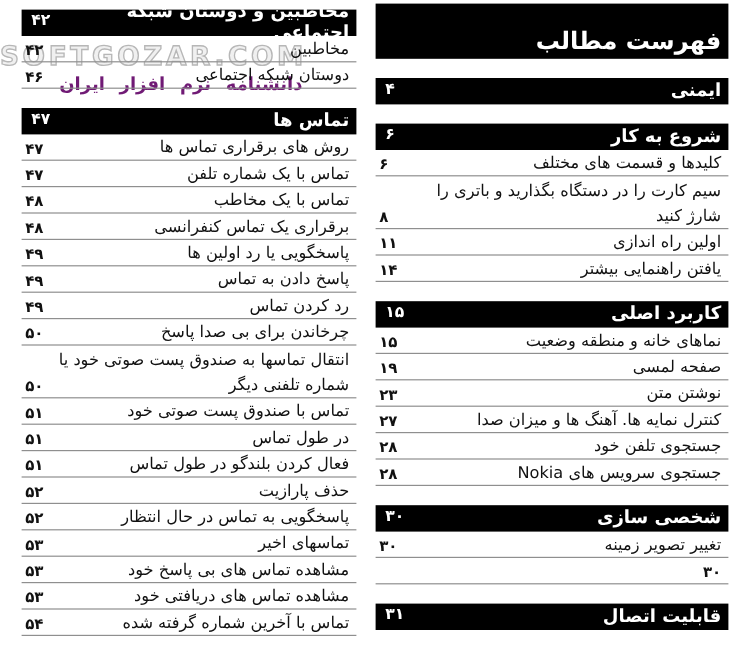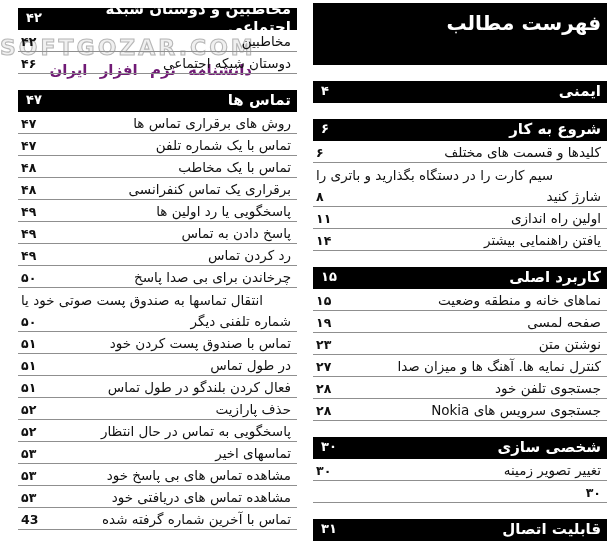--- a/index.html
+++ b/index.html
@@ -15,27 +15,27 @@
 
   
   .col { position:absolute; z-index:1; }
   .col-right { top:3px; right:3px; width:294px; }
   .col-left  { top:8px; left:18px; width:279px; }
 
   section { display:block; }
   .bar { background:#000000; color:#ffffff; display:flex; justify-content:space-between;
          align-items:center; height:22px; padding:0 6px 3px 8px; font-weight:bold;
          font-size:15px; margin-top:16px; }
-  .bar.main { height:62px; font-size:20px; align-items:flex-start; padding-top:8px; }
+  .bar.main { height:46px; font-size:20px; align-items:flex-end; padding-top:8px; }
   section:first-child > .bar { margin-top:0; }
   .bar .n { font-size:13px; }
 
   .row { display:flex; justify-content:space-between; align-items:flex-end; height:22px;
          border-bottom:1px solid #8f8f8f; padding:0 6px 2px 3px; font-size:13.5px; color:#111111; }
-  .row.cont { border-bottom:none;justify-content:flex-end; }
+  .row.cont { border-bottom:none; }
   .row .n { font-weight:bold; font-size:12.5px; color:#111111; }
 </style>
 </head>
 <body>
 
 <div class="page">
 
   <div class="watermark">
     <div class="wm-en">SOFTGOZAR.COM</div>
     <div class="wm-fa">دانشنامه نرم افزار ایران</div>
@@ -181,21 +181,21 @@
           <span class="n">۵۰</span>
         </div>
         <div class="row cont">
           <span class="t">انتقال تماسها به صندوق پست صوتی خود یا</span>
         </div>
         <div class="row">
           <span class="t">شماره تلفنی دیگر</span>
           <span class="n">۵۰</span>
         </div>
         <div class="row">
-          <span class="t">تماس با صندوق پست کردن خود</span>
+          <span class="t">تماس با صندوق پست صوتی خود</span>
           <span class="n">۵۱</span>
         </div>
         <div class="row">
           <span class="t">در طول تماس</span>
           <span class="n">۵۱</span>
         </div>
         <div class="row">
           <span class="t">فعال کردن بلندگو در طول تماس</span>
           <span class="n">۵۱</span>
         </div>
@@ -214,18 +214,18 @@
         <div class="row">
           <span class="t">مشاهده تماس های بی پاسخ خود</span>
           <span class="n">۵۳</span>
         </div>
         <div class="row">
           <span class="t">مشاهده تماس های دریافتی خود</span>
           <span class="n">۵۳</span>
         </div>
         <div class="row">
           <span class="t">تماس با آخرین شماره گرفته شده</span>
-          <span class="n">43</span>
+          <span class="n">۵۴</span>
         </div>
       </section>
     </div>
 
 </div>
 
 </body></html>

